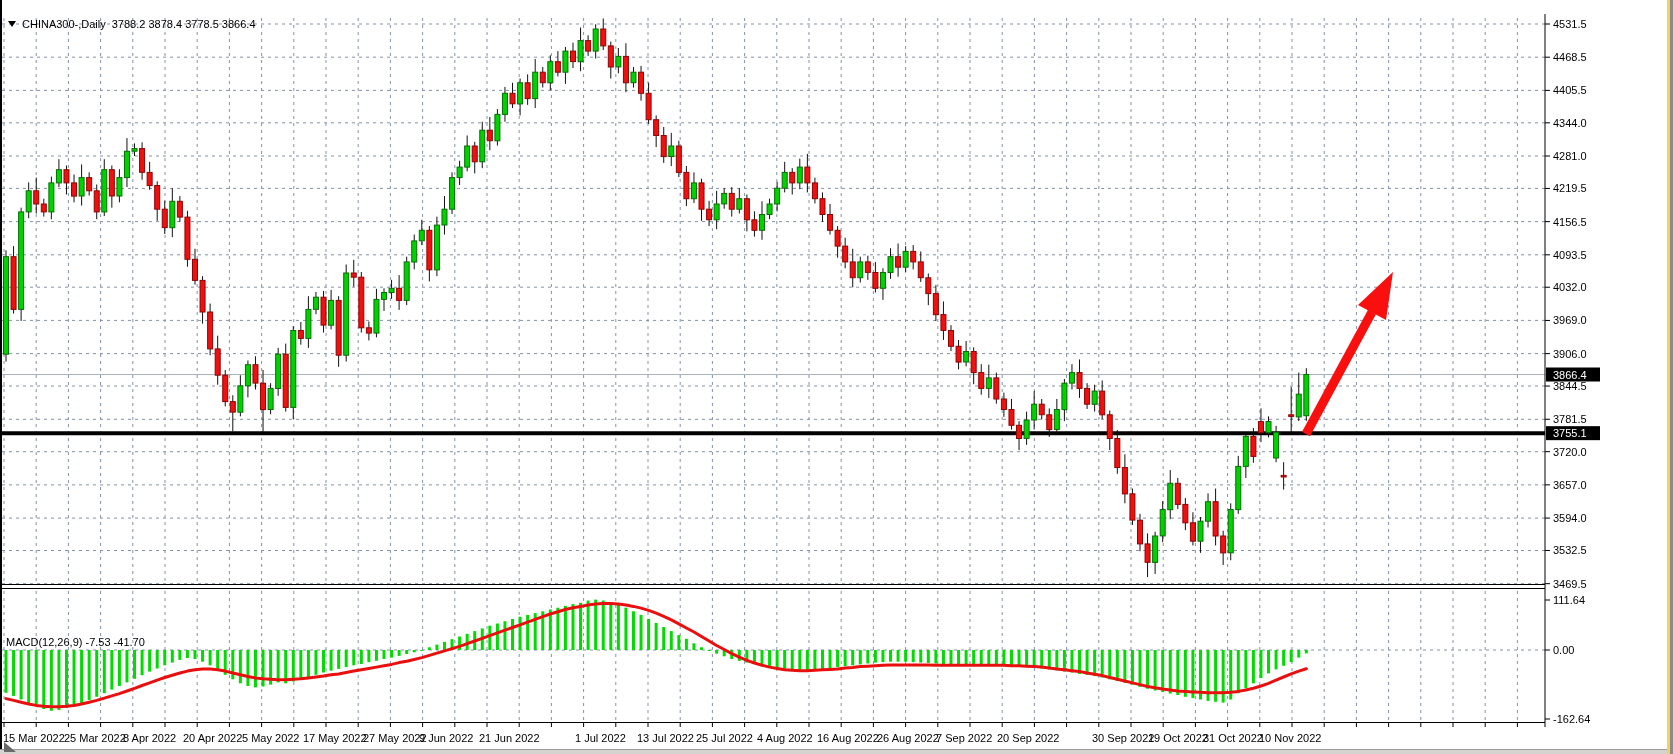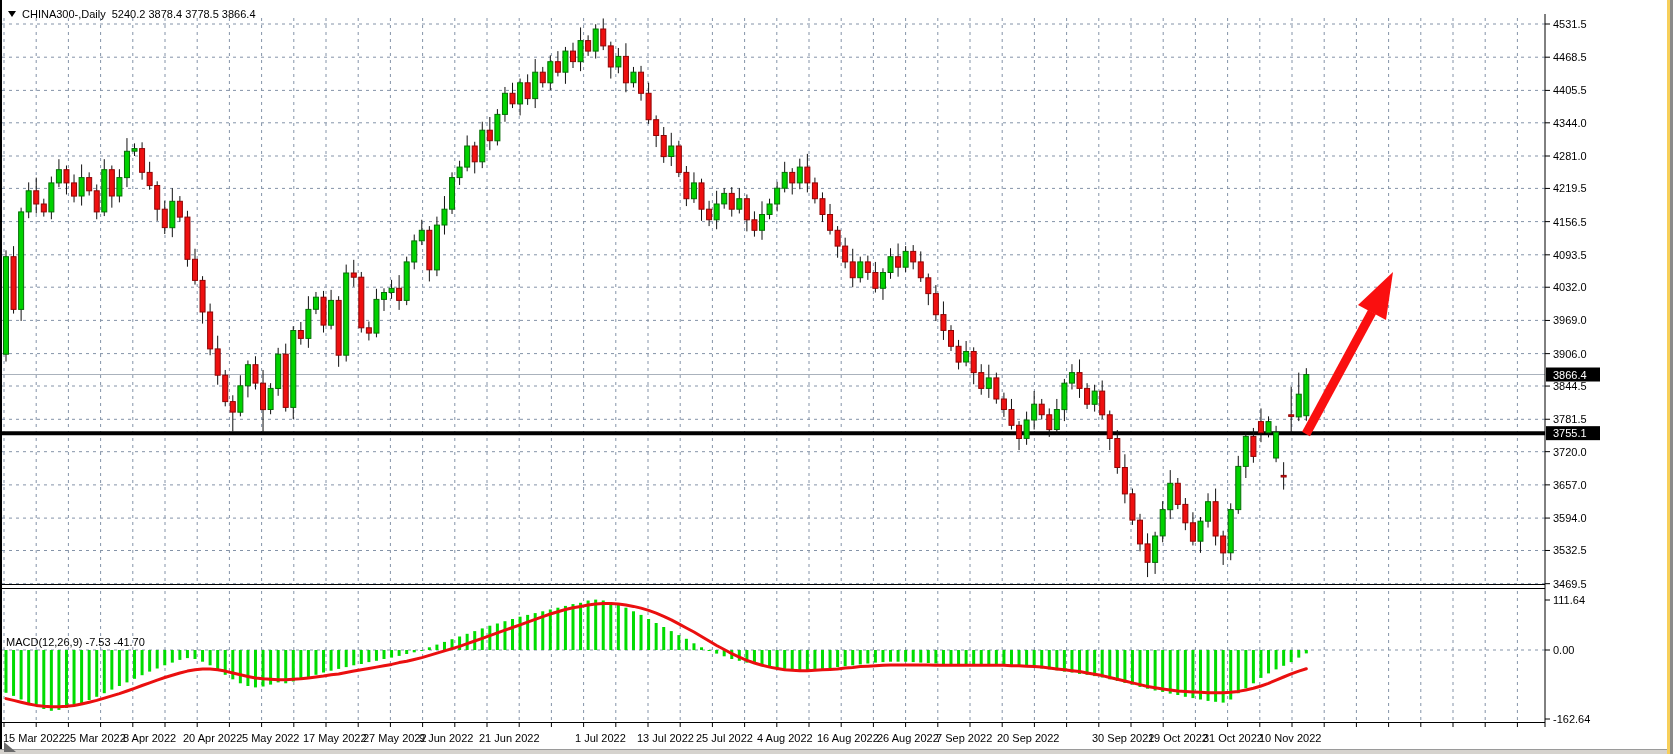--- a/index.html
+++ b/index.html
@@ -1,20 +1,20 @@
 <!DOCTYPE html>
 <html><head>
 <meta charset="utf-8">
 <style>
   html,body{margin:0;padding:0;background:#fff;}
   #app{position:relative;width:1673px;height:754px;background:#ffffff;overflow:hidden;
        font-family:"Liberation Sans",sans-serif;}
   #chart-svg{position:absolute;left:0;top:0;}
   .overlay{position:absolute;font-size:11px;color:#000;white-space:pre;}
-  #title-row{left:8px;top:8px;display:flex;align-items:center;gap:6px;}
+  #title-row{left:8px;top:18px;display:flex;align-items:center;gap:6px;}
   #symbol-dd{width:0;height:0;border-left:4px solid transparent;border-right:4px solid transparent;
              border-top:6px solid #000;display:inline-block;}
   #macd-label-row{left:6px;top:592px;margin-top:44px;}
 </style>
 </head>
 <body>
 
 <div id="app">
   <svg id="chart-svg" width="1673" height="754">
       <rect x="0" y="0" width="1673" height="754" fill="#ffffff"></rect>
@@ -801,16 +801,16 @@
         <text x="997" y="742" font-size="11" fill="#000" font-family="Liberation Sans, sans-serif">20 Sep 2022</text>
         <text x="1092" y="742" font-size="11" fill="#000" font-family="Liberation Sans, sans-serif">30 Sep 2022</text>
         <text x="1148" y="742" font-size="11" fill="#000" font-family="Liberation Sans, sans-serif">19 Oct 2022</text>
         <text x="1203" y="742" font-size="11" fill="#000" font-family="Liberation Sans, sans-serif">31 Oct 2022</text>
         <text x="1259" y="742" font-size="11" fill="#000" font-family="Liberation Sans, sans-serif">10 Nov 2022</text>
       </g>
     </svg>
   <div id="title-row" class="overlay">
     <span id="symbol-dd"></span>
     <span>CHINA300-,Daily</span>
-    <span>5240.2 3878.4 3778.5 3866.4</span>
+    <span>3788.2 3878.4 3778.5 3866.4</span>
   </div>
   <div id="macd-label-row" class="overlay">MACD(12,26,9) -7.53 -41.70</div>
 </div>
 
 </body></html>

